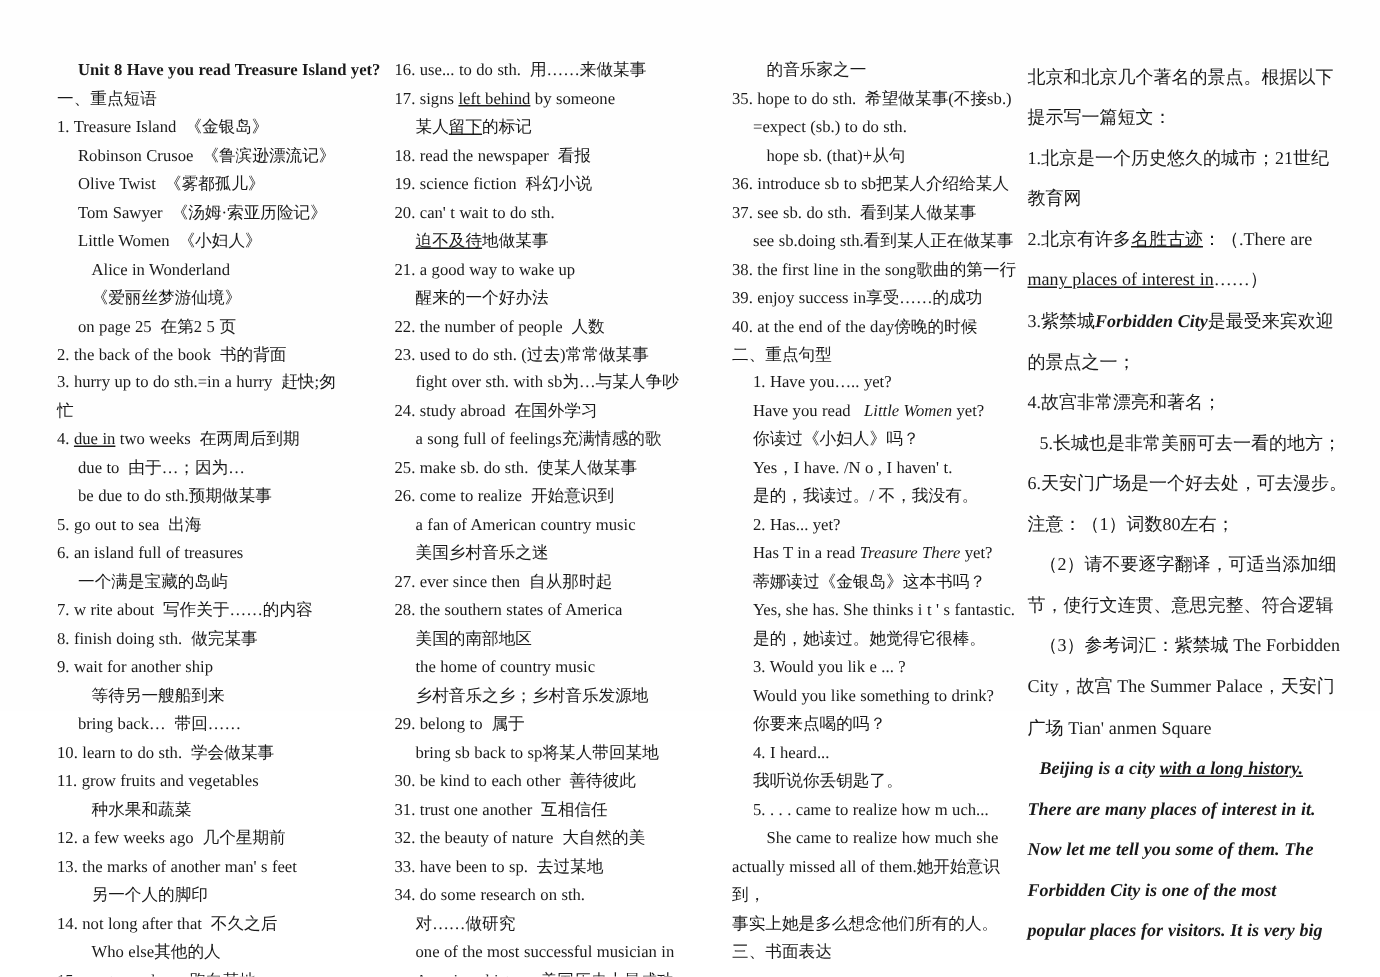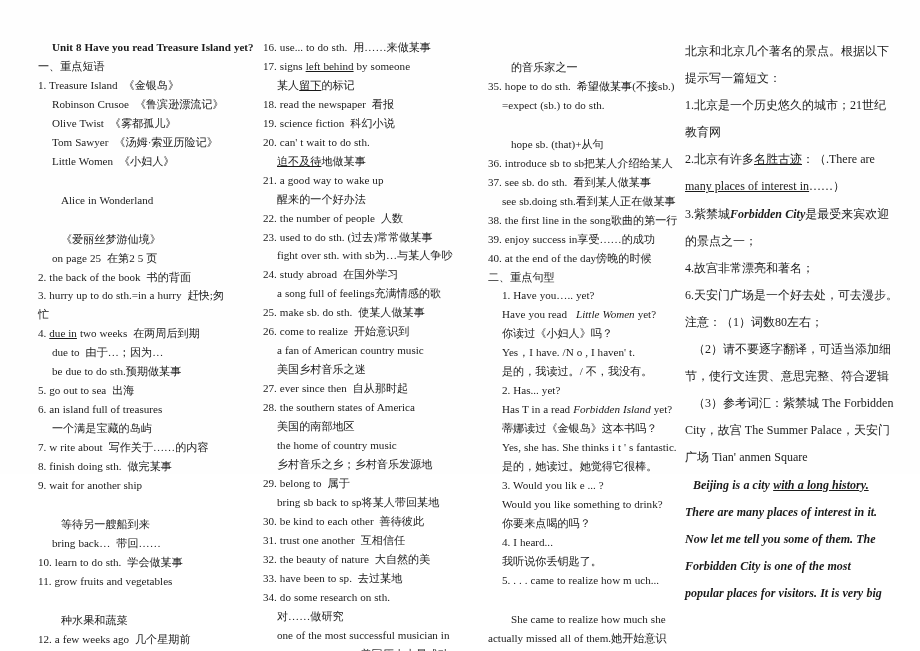--- a/index.html
+++ b/index.html
@@ -40,21 +40,21 @@
   #col4 .ln {
     font-size: 12px;
     line-height: 27.1px;
   }
 
   .b   { font-weight: bold; }
   .i   { font-style: italic; text-align: right; }
   .bi  { font-weight: bold; font-style: italic; }
   .u   { text-decoration: underline; margin-top: 20px; }
   .ind1 { padding-left: 14px; }
-  .ind2 { padding-left: 23px; margin-top: 20px; }
+  .ind2 { padding-left: 23px; }
   .ind3 { padding-left: 8px; }
 </style>
 </head>
 <body>
 
 <div id="page">
 
   <div class="col" id="col1">
       <div class="ln ind1 b">Unit 8 Have you read Treasure Island yet?</div>
       <div class="ln">一、重点短语</div>
@@ -136,21 +136,21 @@
       <div class="ln">38. the first line in the song歌曲的第一行</div>
       <div class="ln">39. enjoy success in享受……的成功</div>
       <div class="ln">40. at the end of the day傍晚的时候</div>
       <div class="ln">二、重点句型</div>
       <div class="ln ind1">1. Have you….. yet?</div>
       <div class="ln ind1">Have you read   <span class="i">Little Women</span> yet?</div>
       <div class="ln ind1">你读过《小妇人》吗？</div>
       <div class="ln ind1">Yes，I have. /N o , I haven' t.</div>
       <div class="ln ind1">是的，我读过。/ 不，我没有。</div>
       <div class="ln ind1">2. Has... yet?</div>
-      <div class="ln ind1">Has T in a read <span class="i">Forbidden Island</span> yet?</div>
+      <div class="ln ind1">Has T in a read <span class="i">Treasure There</span> yet?</div>
       <div class="ln ind1">蒂娜读过《金银岛》这本书吗？</div>
       <div class="ln ind1">Yes, she has. She thinks i t ' s fantastic.</div>
       <div class="ln ind1">是的，她读过。她觉得它很棒。</div>
       <div class="ln ind1">3. Would you lik e ... ?</div>
       <div class="ln ind1">Would you like something to drink?</div>
       <div class="ln ind1">你要来点喝的吗？</div>
       <div class="ln ind1">4. I heard...</div>
       <div class="ln ind1">我听说你丢钥匙了。</div>
       <div class="ln ind1">5. . . . came to realize how m uch...</div>
       <div class="ln ind2">She came to realize how much she</div>
@@ -161,20 +161,21 @@
   <div class="col" id="col4">
       <div class="ln">北京和北京几个著名的景点。根据以下</div>
       <div class="ln">提示写一篇短文：</div>
       <div class="ln">1.北京是一个历史悠久的城市；21世纪</div>
       <div class="ln">教育网</div>
       <div class="ln">2.北京有许多<span class="u">名胜古迹</span>：（.There are</div>
       <div class="ln"><span class="u">many places of interest in</span>……）</div>
       <div class="ln">3.紫禁城<span class="bi">Forbidden City</span>是最受来宾欢迎</div>
       <div class="ln">的景点之一；</div>
       <div class="ln">4.故宫非常漂亮和著名；</div>
+      <div class="ln ind3">5.长城也是非常美丽可去一看的地方；</div>
       <div class="ln">6.天安门广场是一个好去处，可去漫步。</div>
       <div class="ln">注意：（1）词数80左右；</div>
       <div class="ln ind3">（2）请不要逐字翻译，可适当添加细</div>
       <div class="ln">节，使行文连贯、意思完整、符合逻辑</div>
       <div class="ln ind3">（3）参考词汇：紫禁城 The Forbidden</div>
       <div class="ln">City，故宫 The Summer Palace，天安门</div>
       <div class="ln">广场 Tian' anmen Square</div>
       <div class="ln ind3 bi">Beijing is a city <span class="u">with a long history.</span></div>
       <div class="ln bi">There are many places of interest in it.</div>
       <div class="ln bi">Now let me tell you some of them. The</div>

